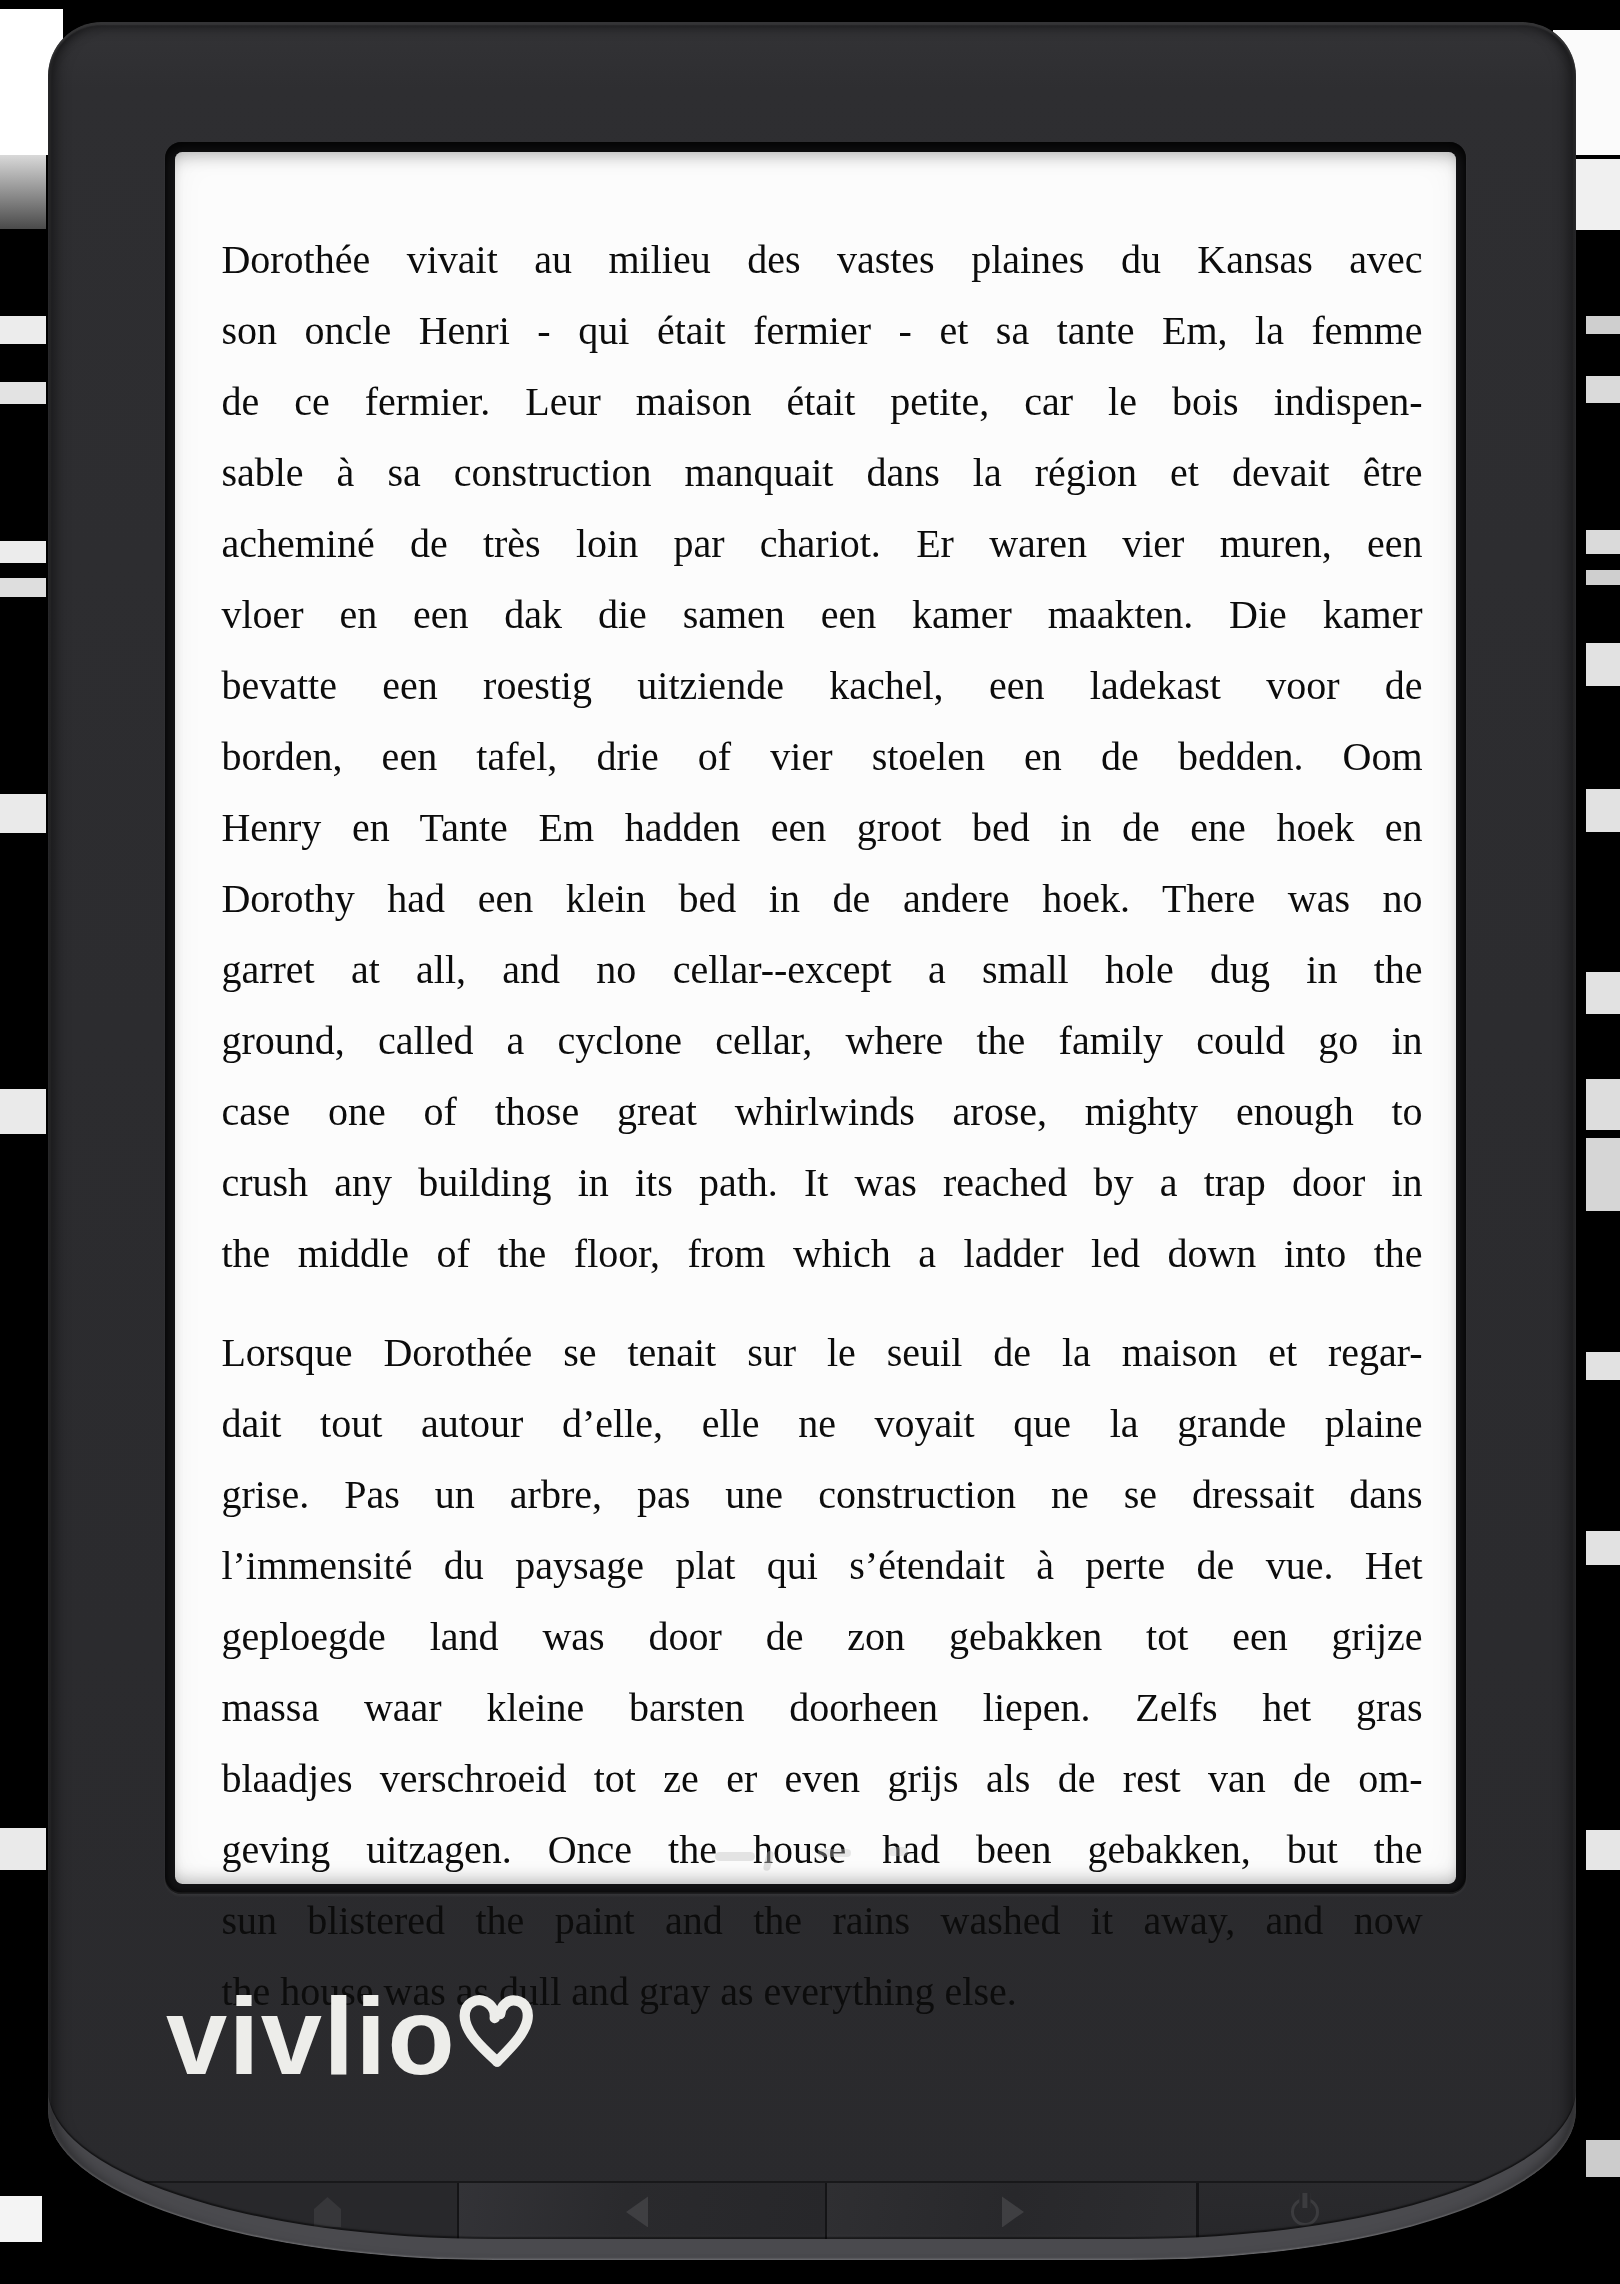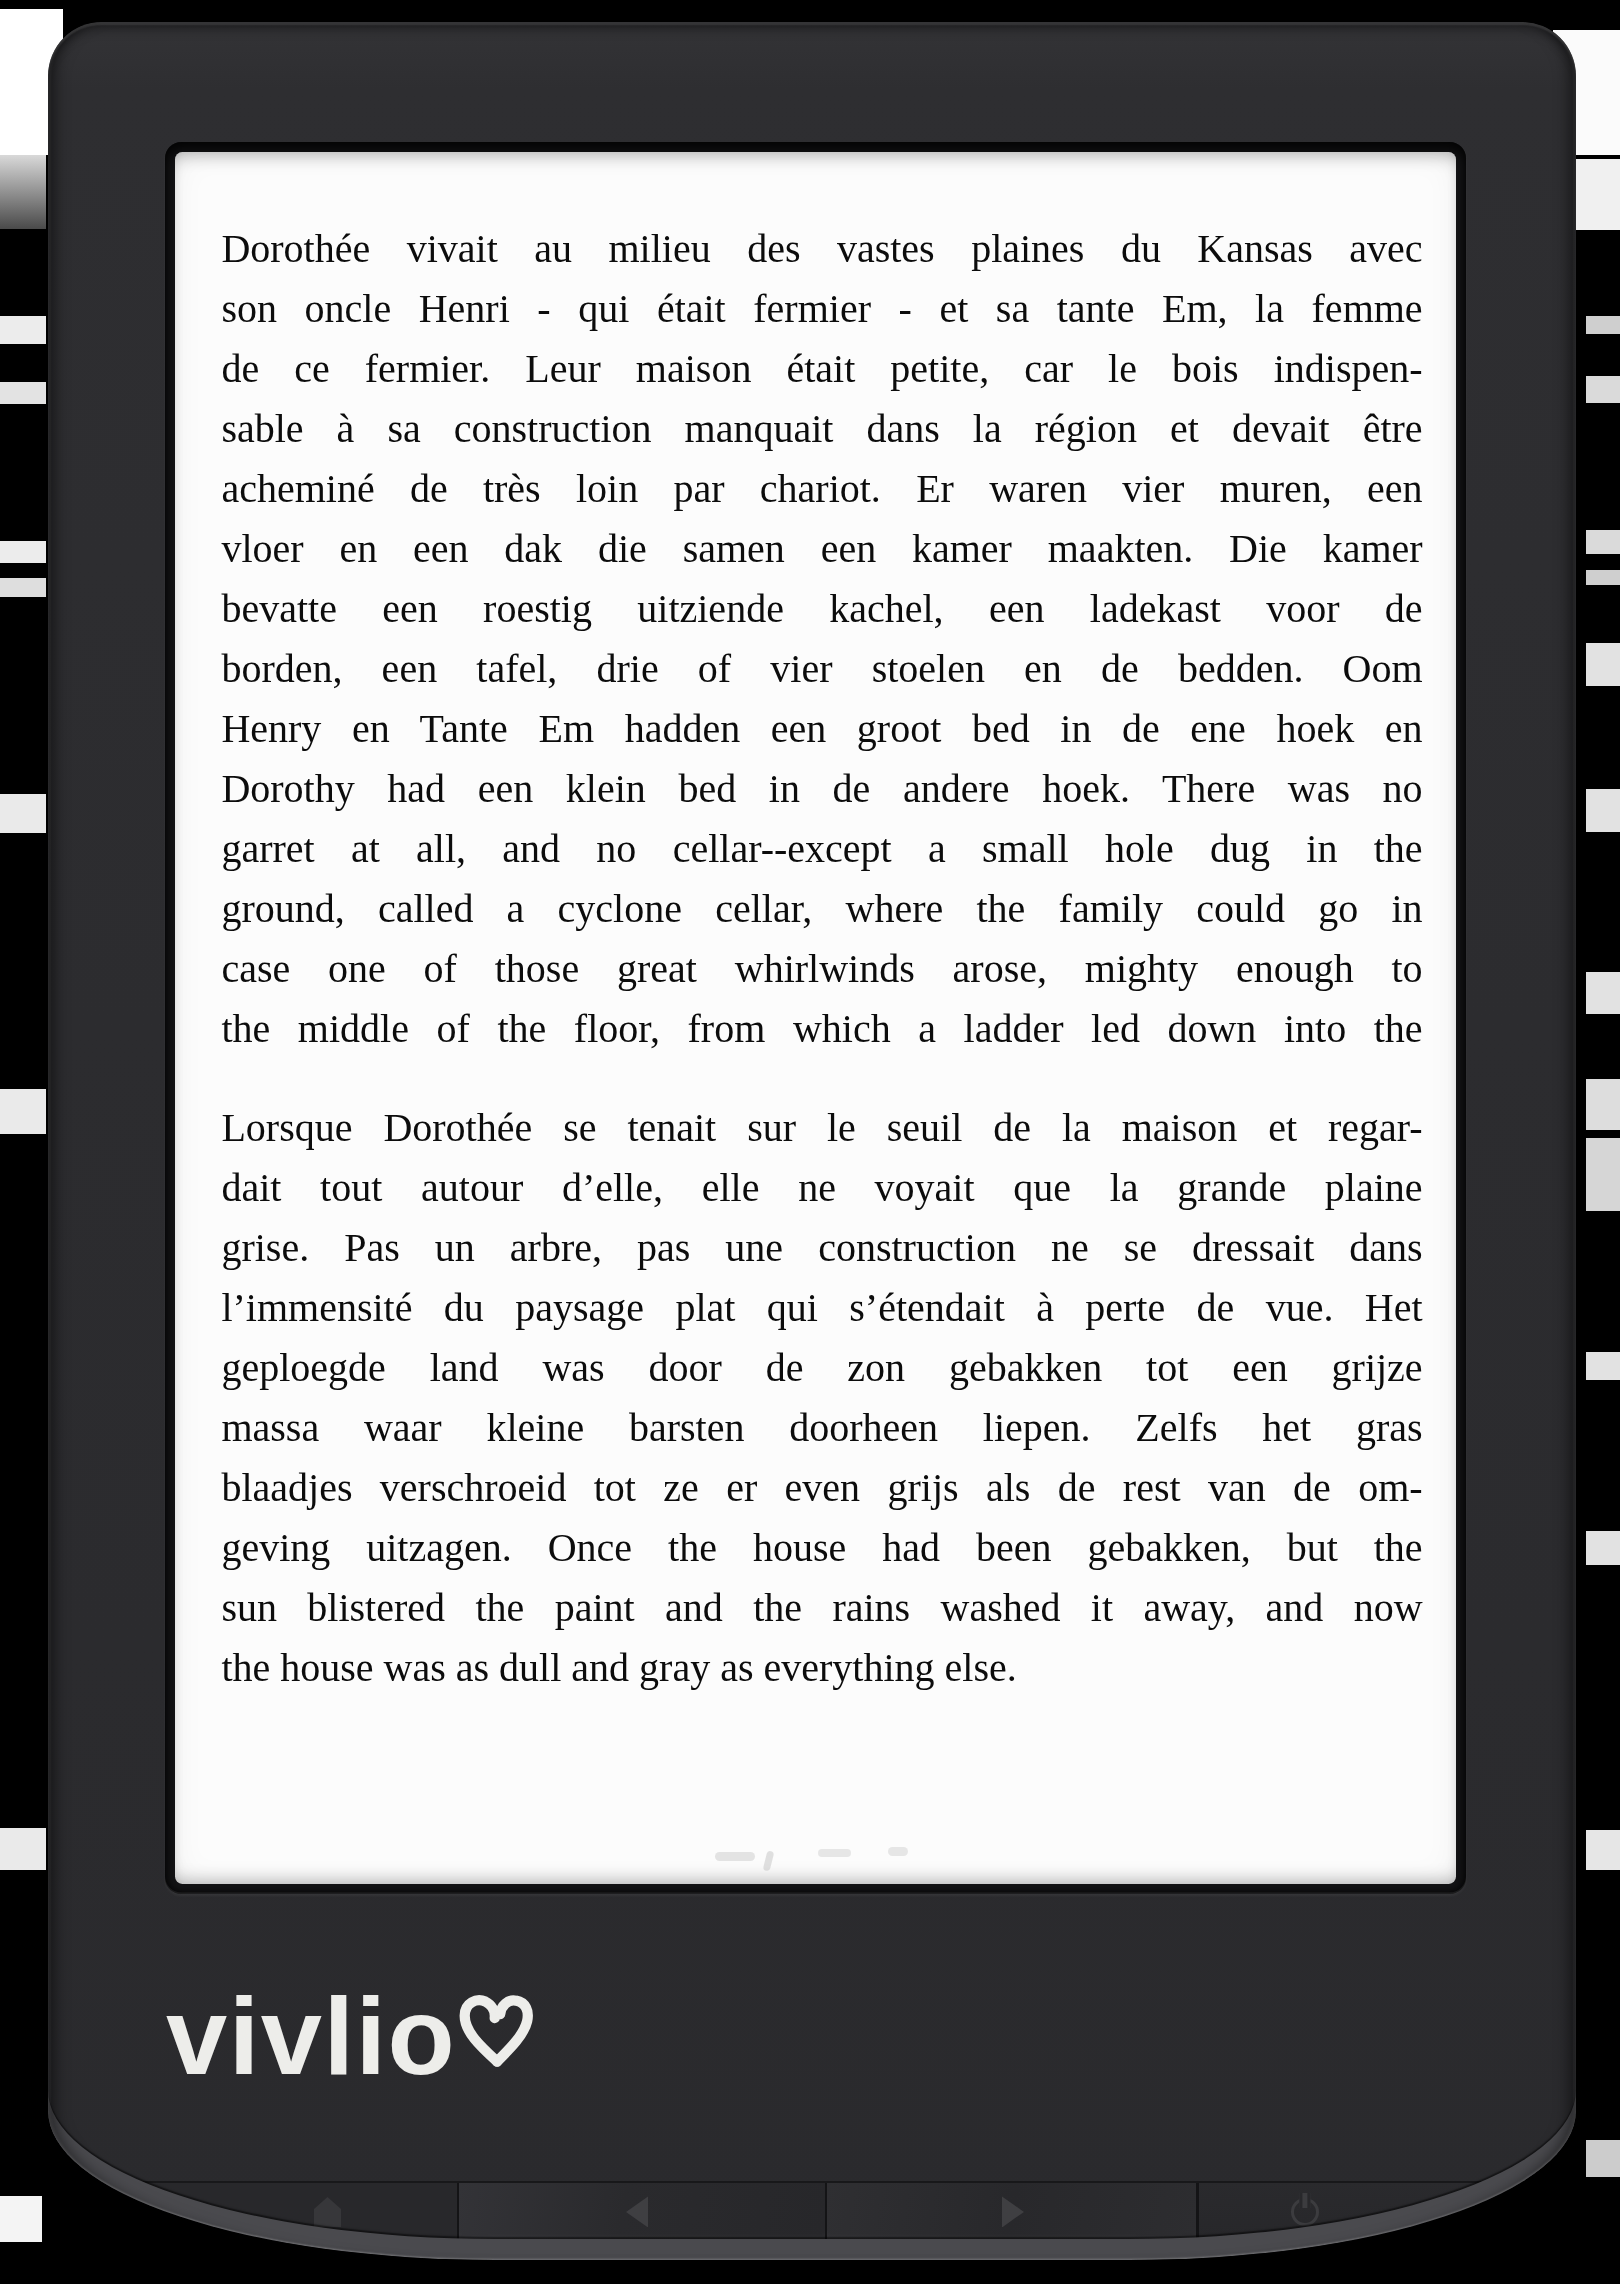--- a/index.html
+++ b/index.html
@@ -45,21 +45,21 @@
                inset 0 0 33px rgba(0,0,0,0.05);
   }
   .page-text{
     position:absolute;left:0;top:0;right:0;bottom:0;
     padding:67px 33px 0 46px;
     font-family:"Liberation Serif",serif;font-size:40px;line-height:60px;
     color:#0c0c0c;
   }
   .paragraph{margin:0 0 39px 0;}
   .line{
-    text-align:justify;text-align-last:justify;overflow:hidden;white-space:normal;
+    text-align:justify;text-align-last:justify;overflow:hidden;white-space:normal;margin-top:11px;
   }
   .line.last{text-align-last:left;}
 
   
   .ghost{position:absolute;left:0;top:0;width:100%;height:100%;pointer-events:none;}
   .ghost i{position:absolute;display:block;background:#bdbdbd;border-radius:6px;}
   .g1{left:540px;top:1700px;width:40px;height:8.2px;opacity:.40;}
   .g2{left:590px;top:1699px;width:7.4px;height:20px;opacity:.45;transform:rotate(14deg);border-radius:3.7px;}
   .g3{left:643px;top:1697px;width:33px;height:7.4px;opacity:.35;}
   .g4{left:713px;top:1695px;width:19.4px;height:8.2px;opacity:.35;}
@@ -153,20 +153,21 @@
             <div class="line">sable à sa construction manquait dans la région et devait être</div>
             <div class="line">acheminé de très loin par chariot. Er waren vier muren, een</div>
             <div class="line">vloer en een dak die samen een kamer maakten. Die kamer</div>
             <div class="line">bevatte een roestig uitziende kachel, een ladekast voor de</div>
             <div class="line">borden, een tafel, drie of vier stoelen en de bedden. Oom</div>
             <div class="line">Henry en Tante Em hadden een groot bed in de ene hoek en</div>
             <div class="line">Dorothy had een klein bed in de andere hoek. There was no</div>
             <div class="line">garret at all, and no cellar--except a small hole dug in the</div>
             <div class="line">ground, called a cyclone cellar, where the family could go in</div>
             <div class="line">case one of those great whirlwinds arose, mighty enough to</div>
+            <div class="line">crush any building in its path. It was reached by a trap door in</div>
             <div class="line">the middle of the floor, from which a ladder led down into the</div>
           </div>
         <div class="paragraph">
             <div class="line">Lorsque Dorothée se tenait sur le seuil de la maison et regar-</div>
             <div class="line">dait tout autour d’elle, elle ne voyait que la grande plaine</div>
             <div class="line">grise. Pas un arbre, pas une construction ne se dressait dans</div>
             <div class="line">l’immensité du paysage plat qui s’étendait à perte de vue. Het</div>
             <div class="line">geploegde land was door de zon gebakken tot een grijze</div>
             <div class="line">massa waar kleine barsten doorheen liepen. Zelfs het gras</div>
             <div class="line">blaadjes verschroeid tot ze er even grijs als de rest van de om-</div>

